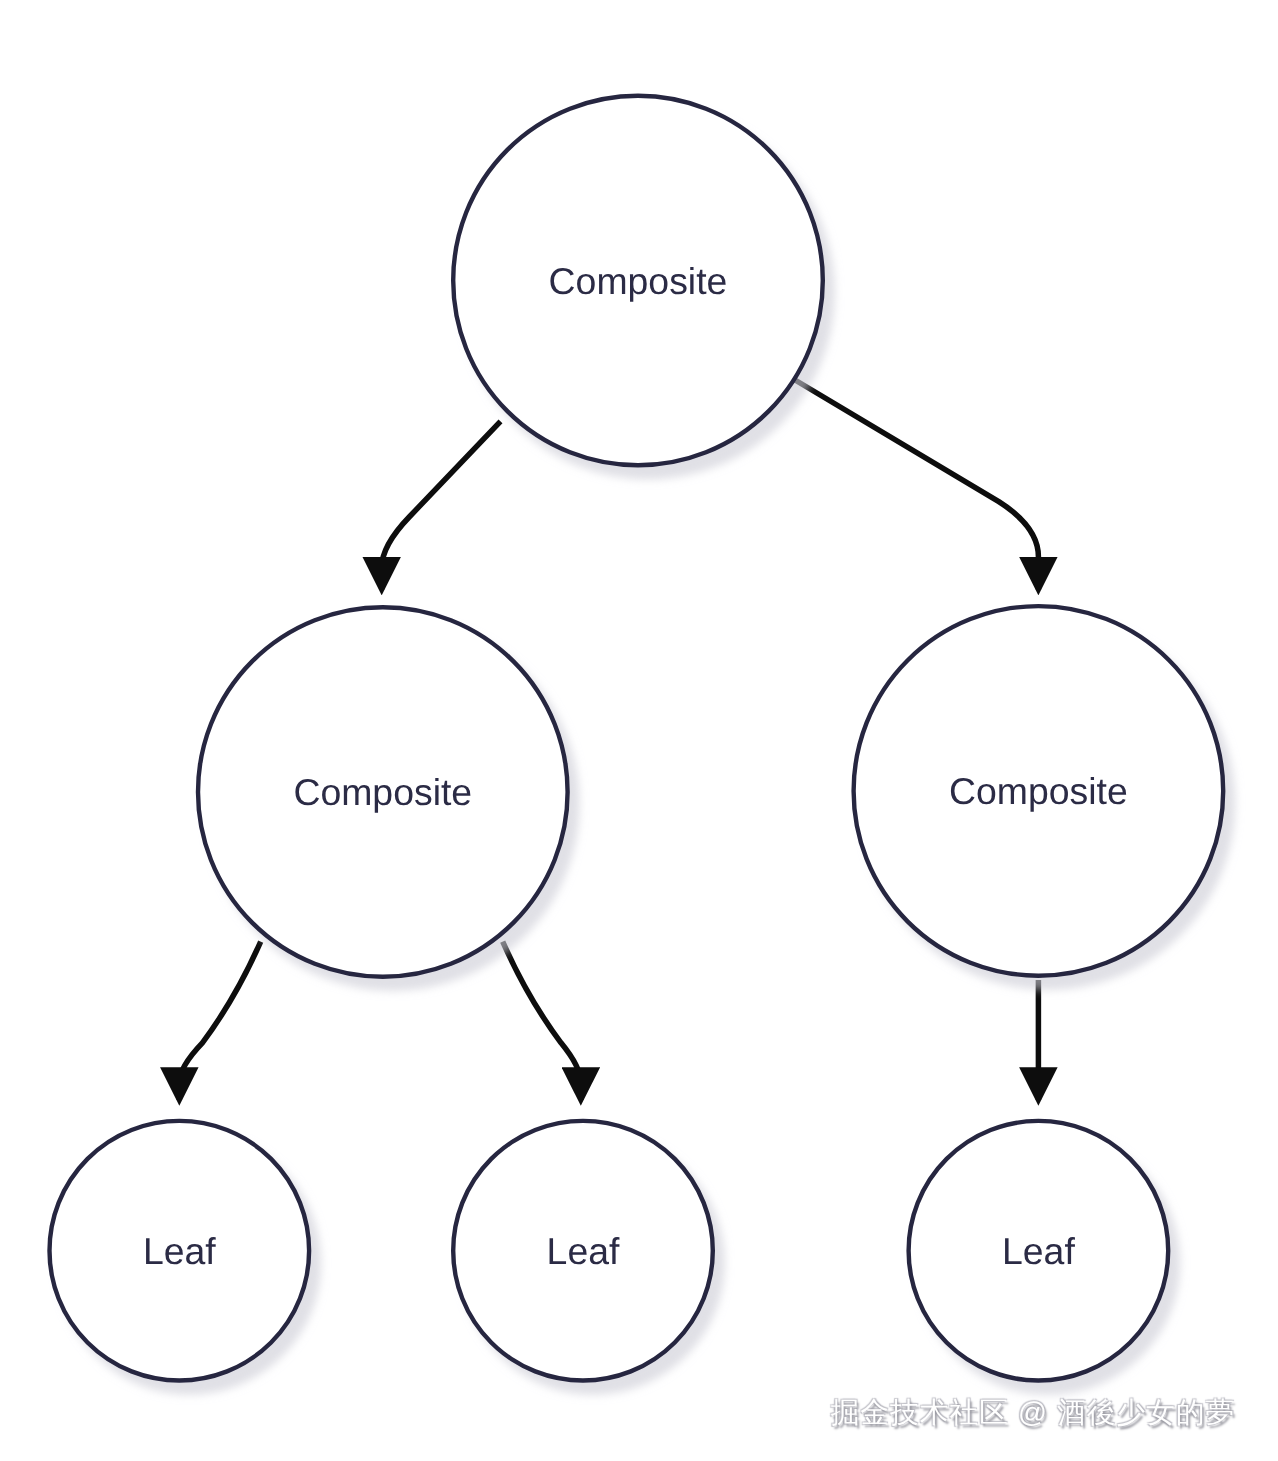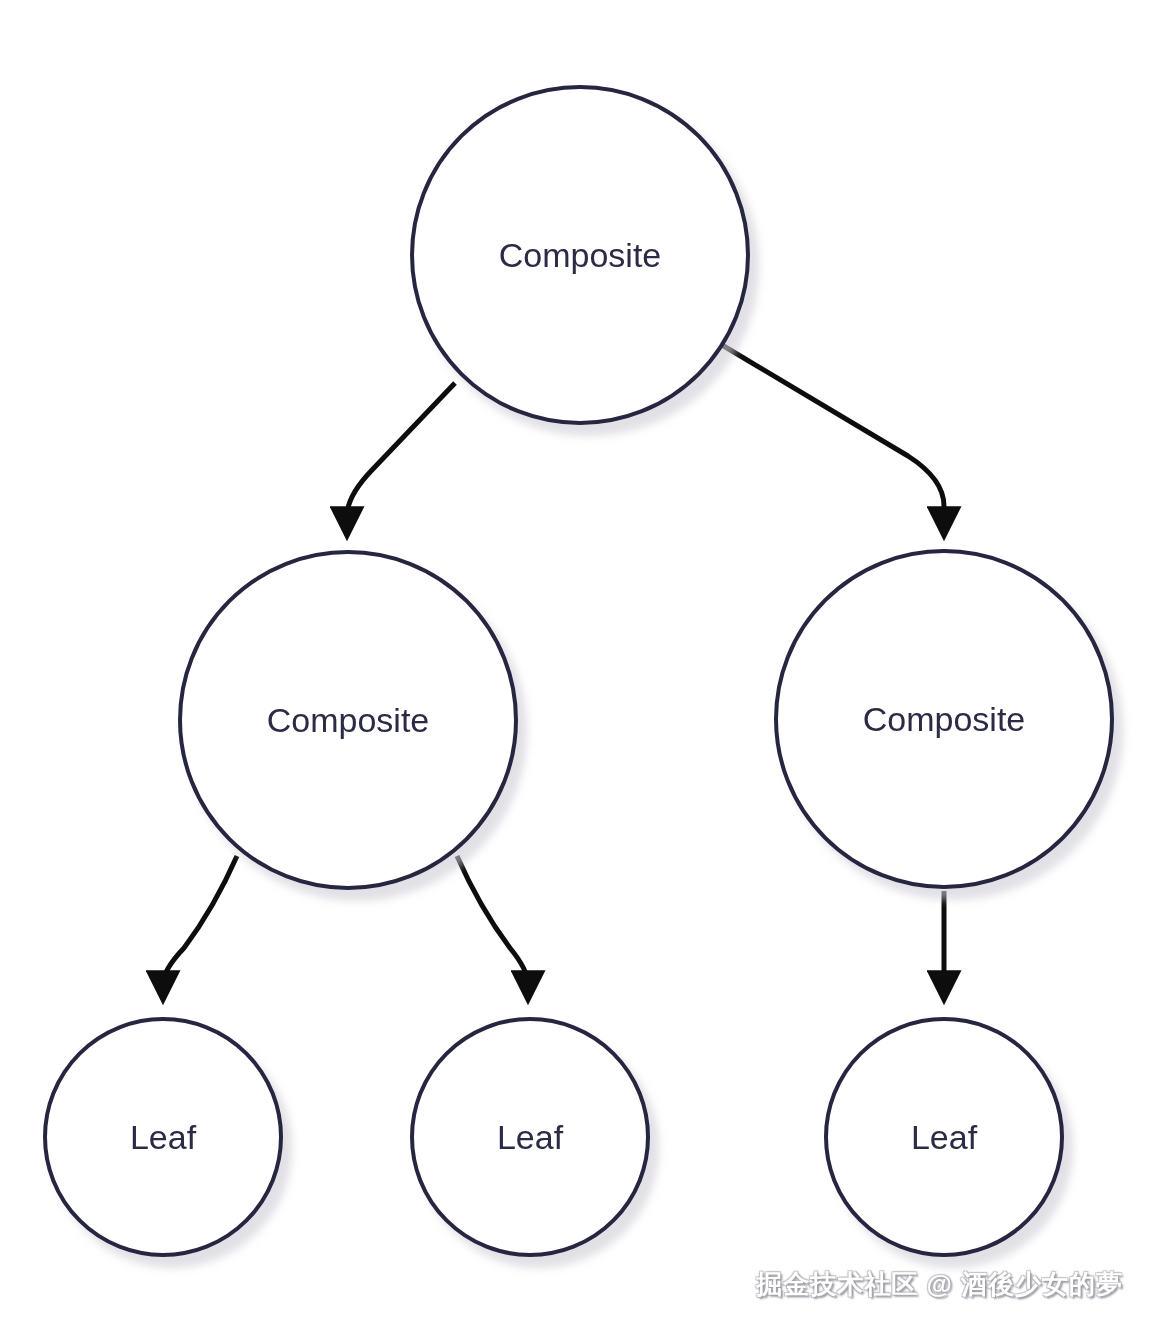--- a/index.html
+++ b/index.html
@@ -38,21 +38,21 @@
     fill: none;
     stroke: #0d0d0d;
     stroke-width: 5;
     stroke-linejoin: round;
   }
   .watermark {
     position: absolute;
     right: 24px;
     bottom: 26px;
     font-size: 26px;
-    font-weight: bold;
+    font-weight: normal;
     letter-spacing: 1px;
     color: #ffffff;
     text-shadow:
       2px 2px 2px #9a9aa2,
       -1px -1px 1px #c6c6cc,
       1px -1px 1px #bebec6,
       -1px 1px 1px #bebec6;
     white-space: nowrap;
   }
 </style>

